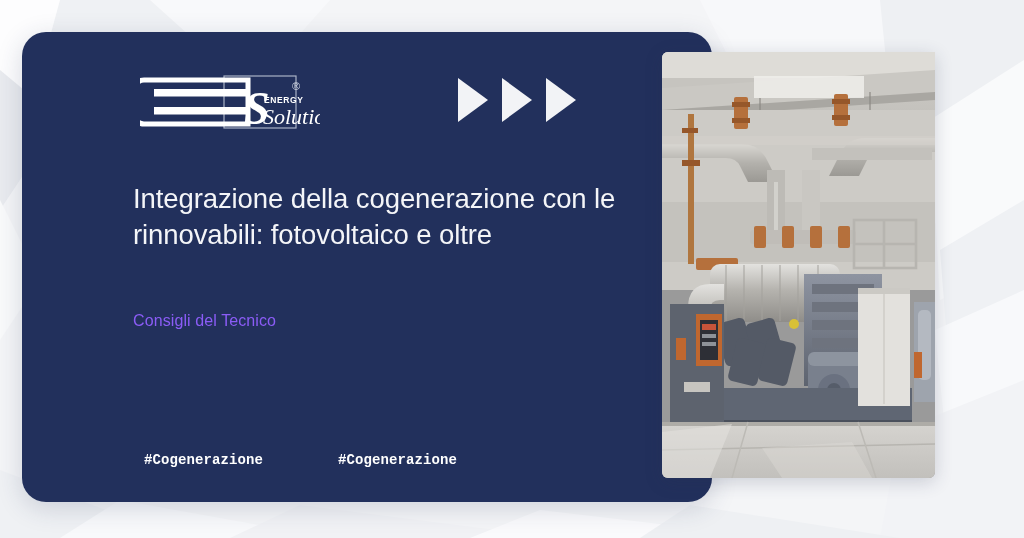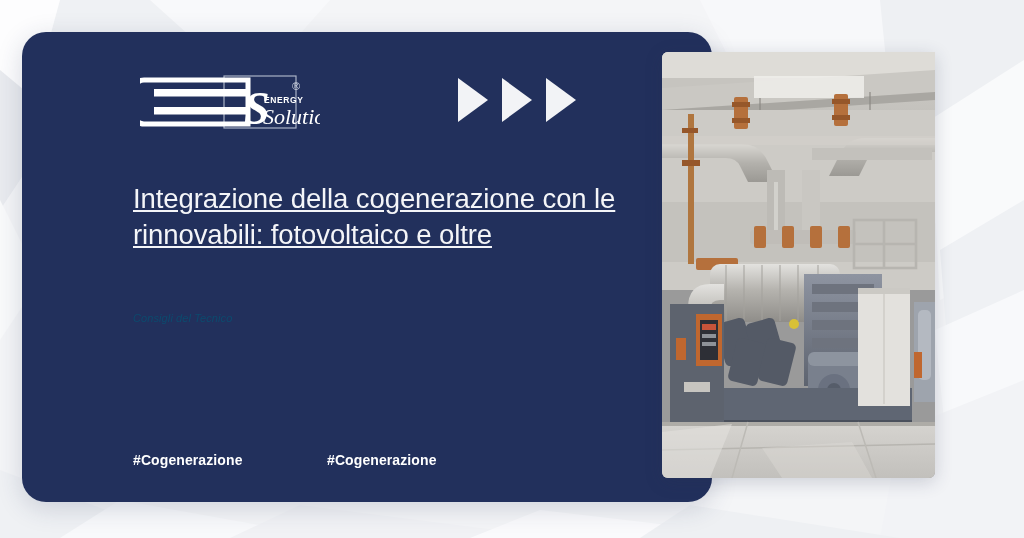--- a/index.html
+++ b/index.html
@@ -39,35 +39,34 @@
 
   
   #title {
     position:absolute; left:133px; top:181px; width:500px;
     color:#f4f5f8;
     font-size:27.5px;
     line-height:36px;
     font-weight:400;
     letter-spacing:-0.1px;
     z-index:4;
-    text-decoration:underline;
   }
   #subtitle {
     position:absolute; left:133px; top:312px;
-    color:#0c4a6e;
-    font-size:11px;
+    color:#8b5cf6;
+    font-size:16px;
     font-weight:400;
     letter-spacing:0.1px;
     z-index:4;
-    font-style:italic;
   }
   #hashtags {
-    position:absolute; left:133px; top:452px;
+    position:absolute; left:144px; top:452px;
     z-index:4;
     display:flex;
+    font-family:Liberation Mono, monospace;
   }
   .tag {
     color:#ffffff;
     font-size:14px;
     font-weight:700;
     letter-spacing:0.1px;
   }
   .tag.first { width:194px; }
 
   

